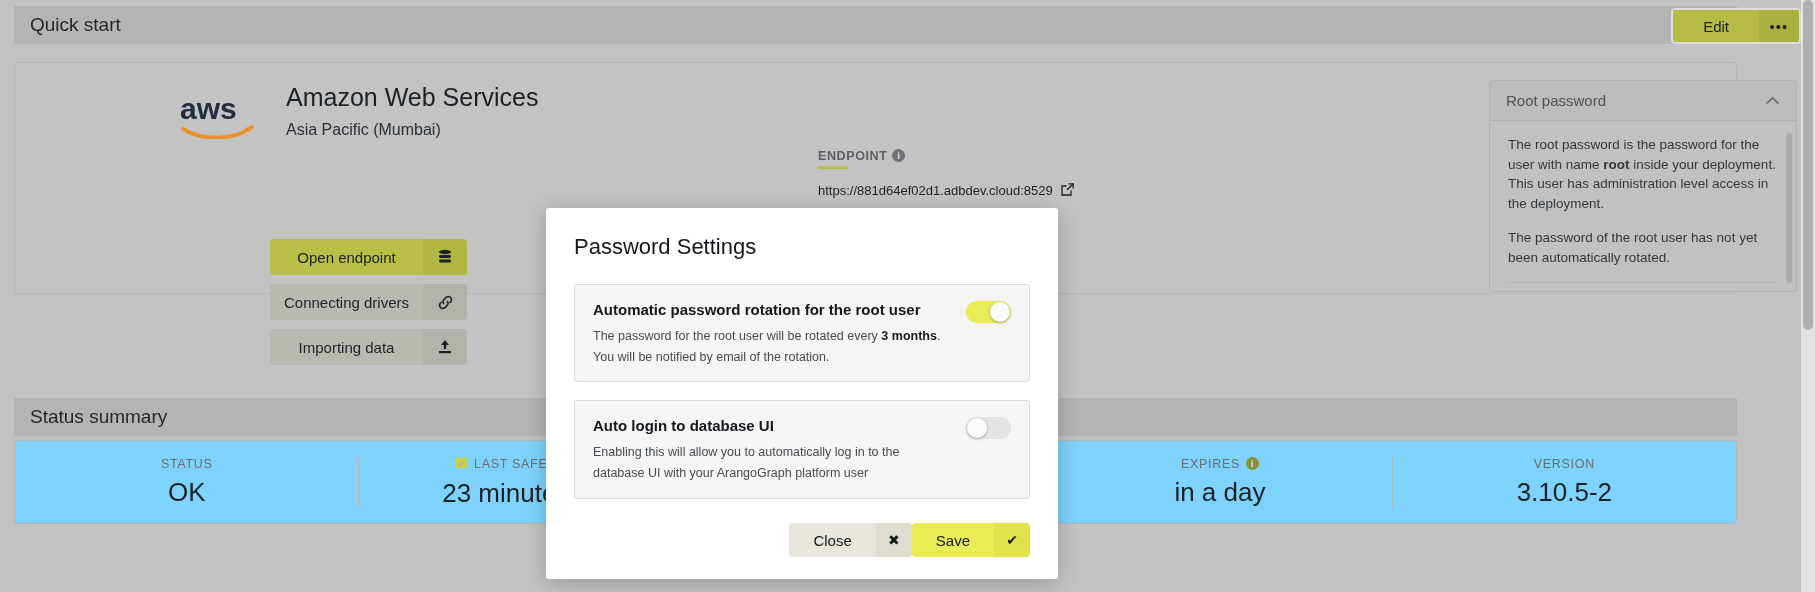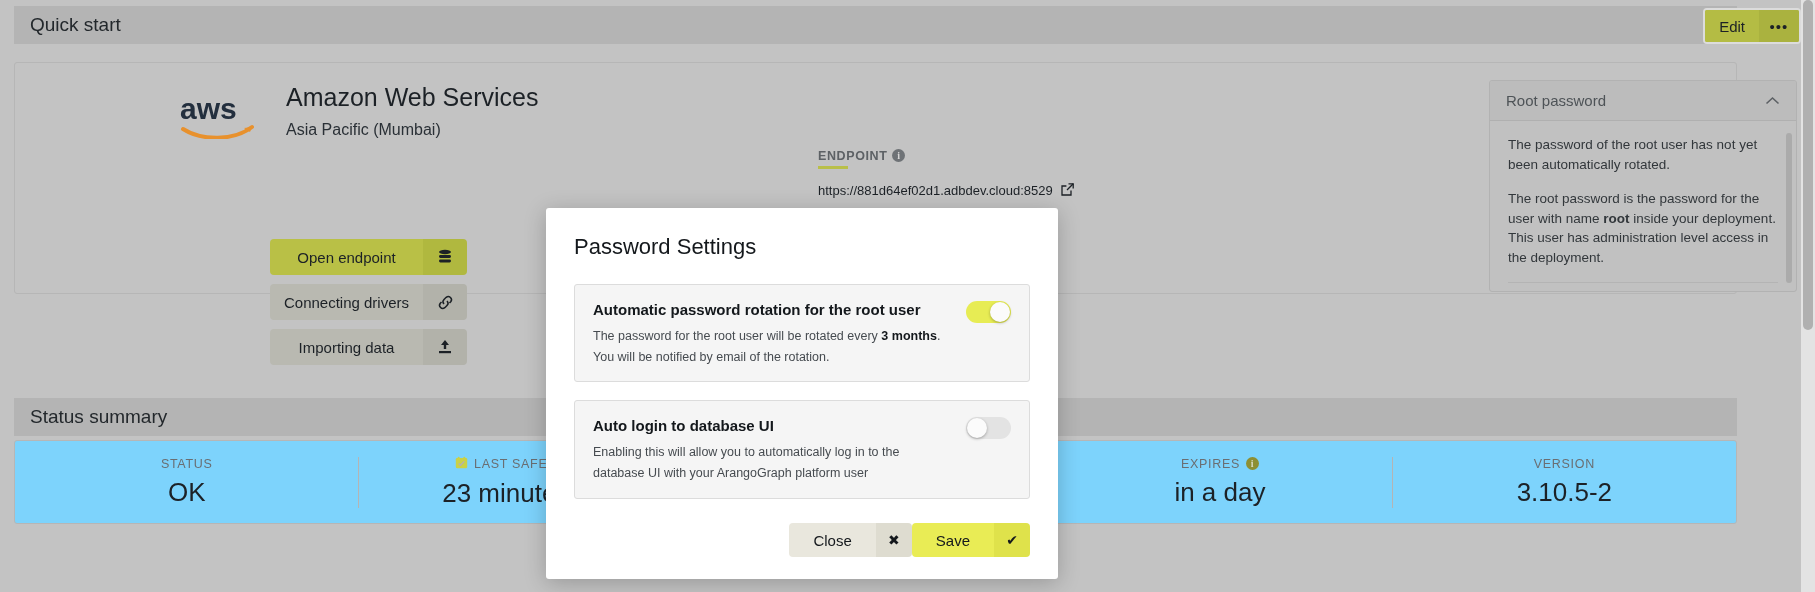--- a/index.html
+++ b/index.html
@@ -21,21 +21,21 @@
 
   
   .edit-btn {
     position: absolute; top: 8px; right: 14px;
     height: 36px; display: flex; align-items: stretch;
     border-radius: 4px; overflow: hidden; border: 2px solid #dcdcdc;
     background: #b4bc44; cursor: pointer;
   }
   .edit-btn .lbl {
     display: flex; align-items: center; justify-content: center;
-    padding: 0 14px; font-size: 15px; color: #1c2126; background: #b4bc44;
+    padding: 0 30px; font-size: 15px; color: #1c2126; background: #b4bc44;
   }
   .edit-btn .dots {
     display: flex; align-items: center; justify-content: center;
     width: 40px; background: #aab23f; font-size: 15px; color: #1c2126; letter-spacing: 1px;
   }
 
   
   .qs-card {
     position: absolute; left: 14px; top: 62px; right: 78px; height: 232px;
     background: #c3c3c3; border: 1px solid #b6b6b6; border-radius: 3px;
@@ -248,22 +248,22 @@
   <div class="help-panel">
     <div class="help-head">
       <span class="t">Root password</span>
       <span>
         <svg width="15" height="10" viewBox="0 0 15 10" fill="none" stroke="#5d6165" stroke-width="1.6">
           <path d="M1.5 7.5 L7.5 2 L13.5 7.5"></path>
         </svg>
       </span>
     </div>
     <div class="help-body">
+      <p><span>The root password is the password for the user with name </span><b>root</b><span> inside your deployment. This user has administration level access in the deployment.</span></p>
       <p>The password of the root user has not yet been automatically rotated.</p>
-      <p><span>The root password is the password for the user with name </span><b>root</b><span> inside your deployment. This user has administration level access in the deployment.</span></p>
       <div class="help-div"></div>
 
       <div class="help-scrollbar"></div>
     </div>
   </div>
 
   <div class="section-bar" style="top:398px;">
     <span class="title">Status summary</span>
   </div>
 

